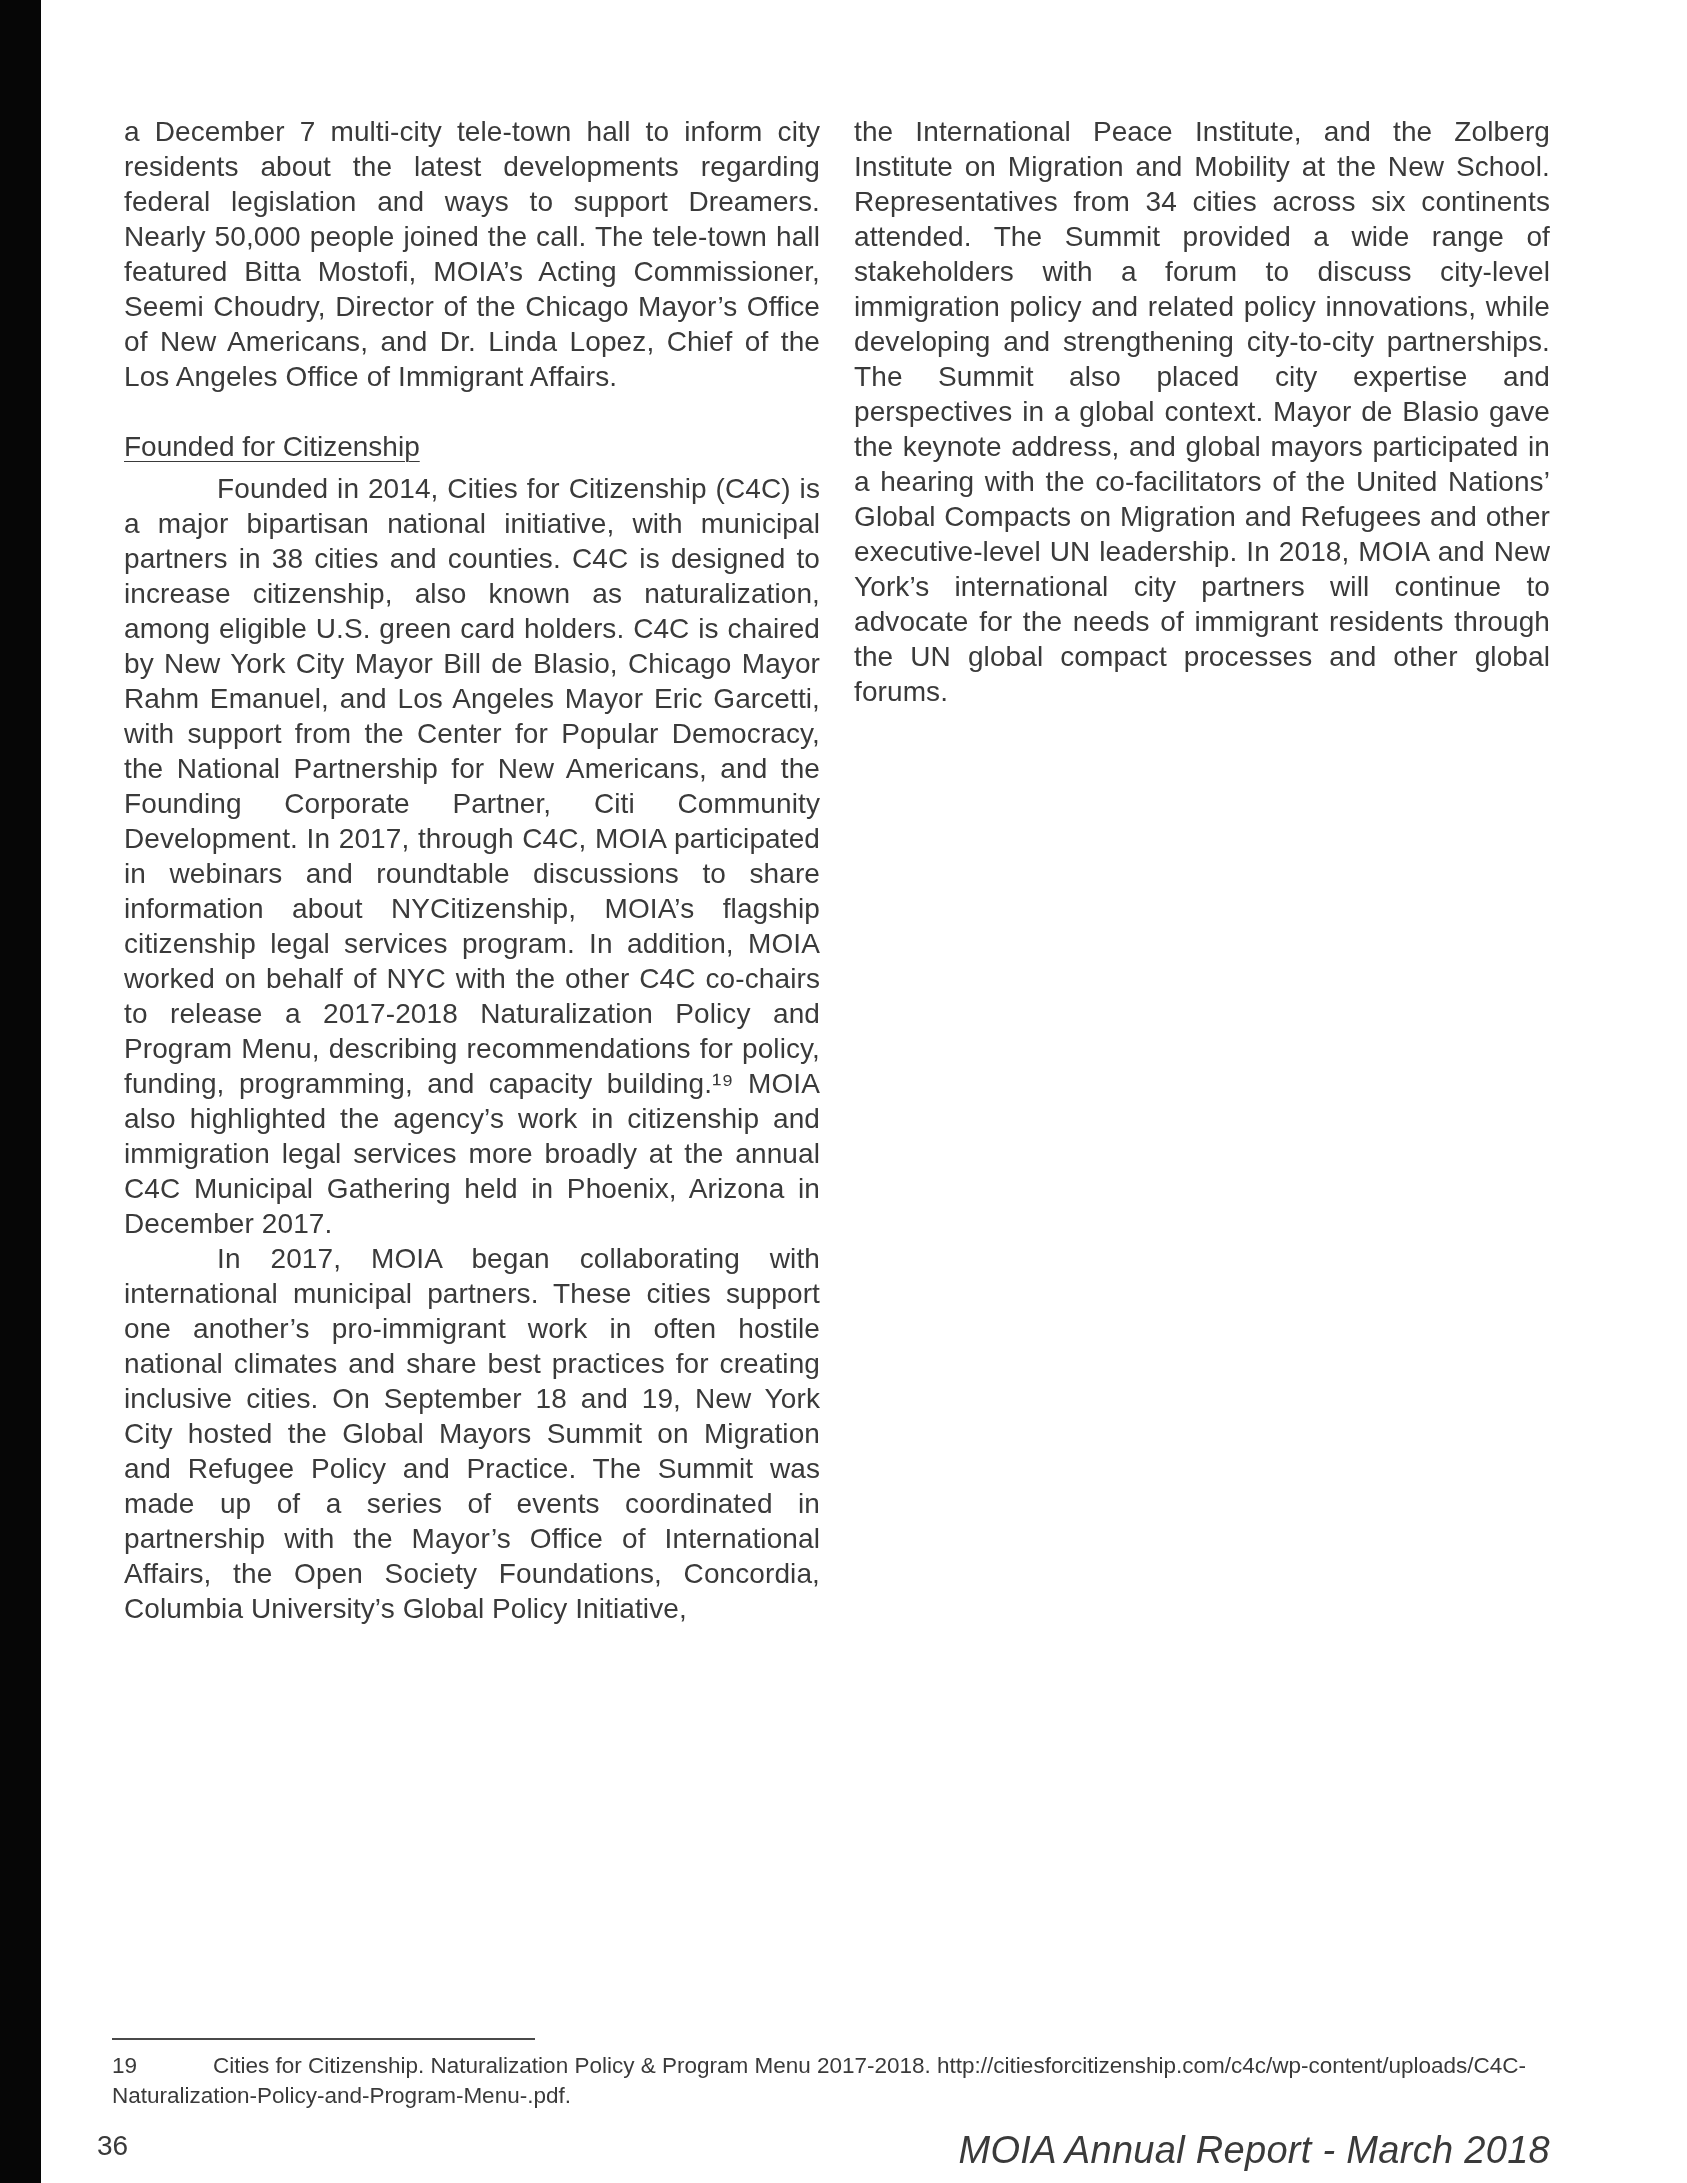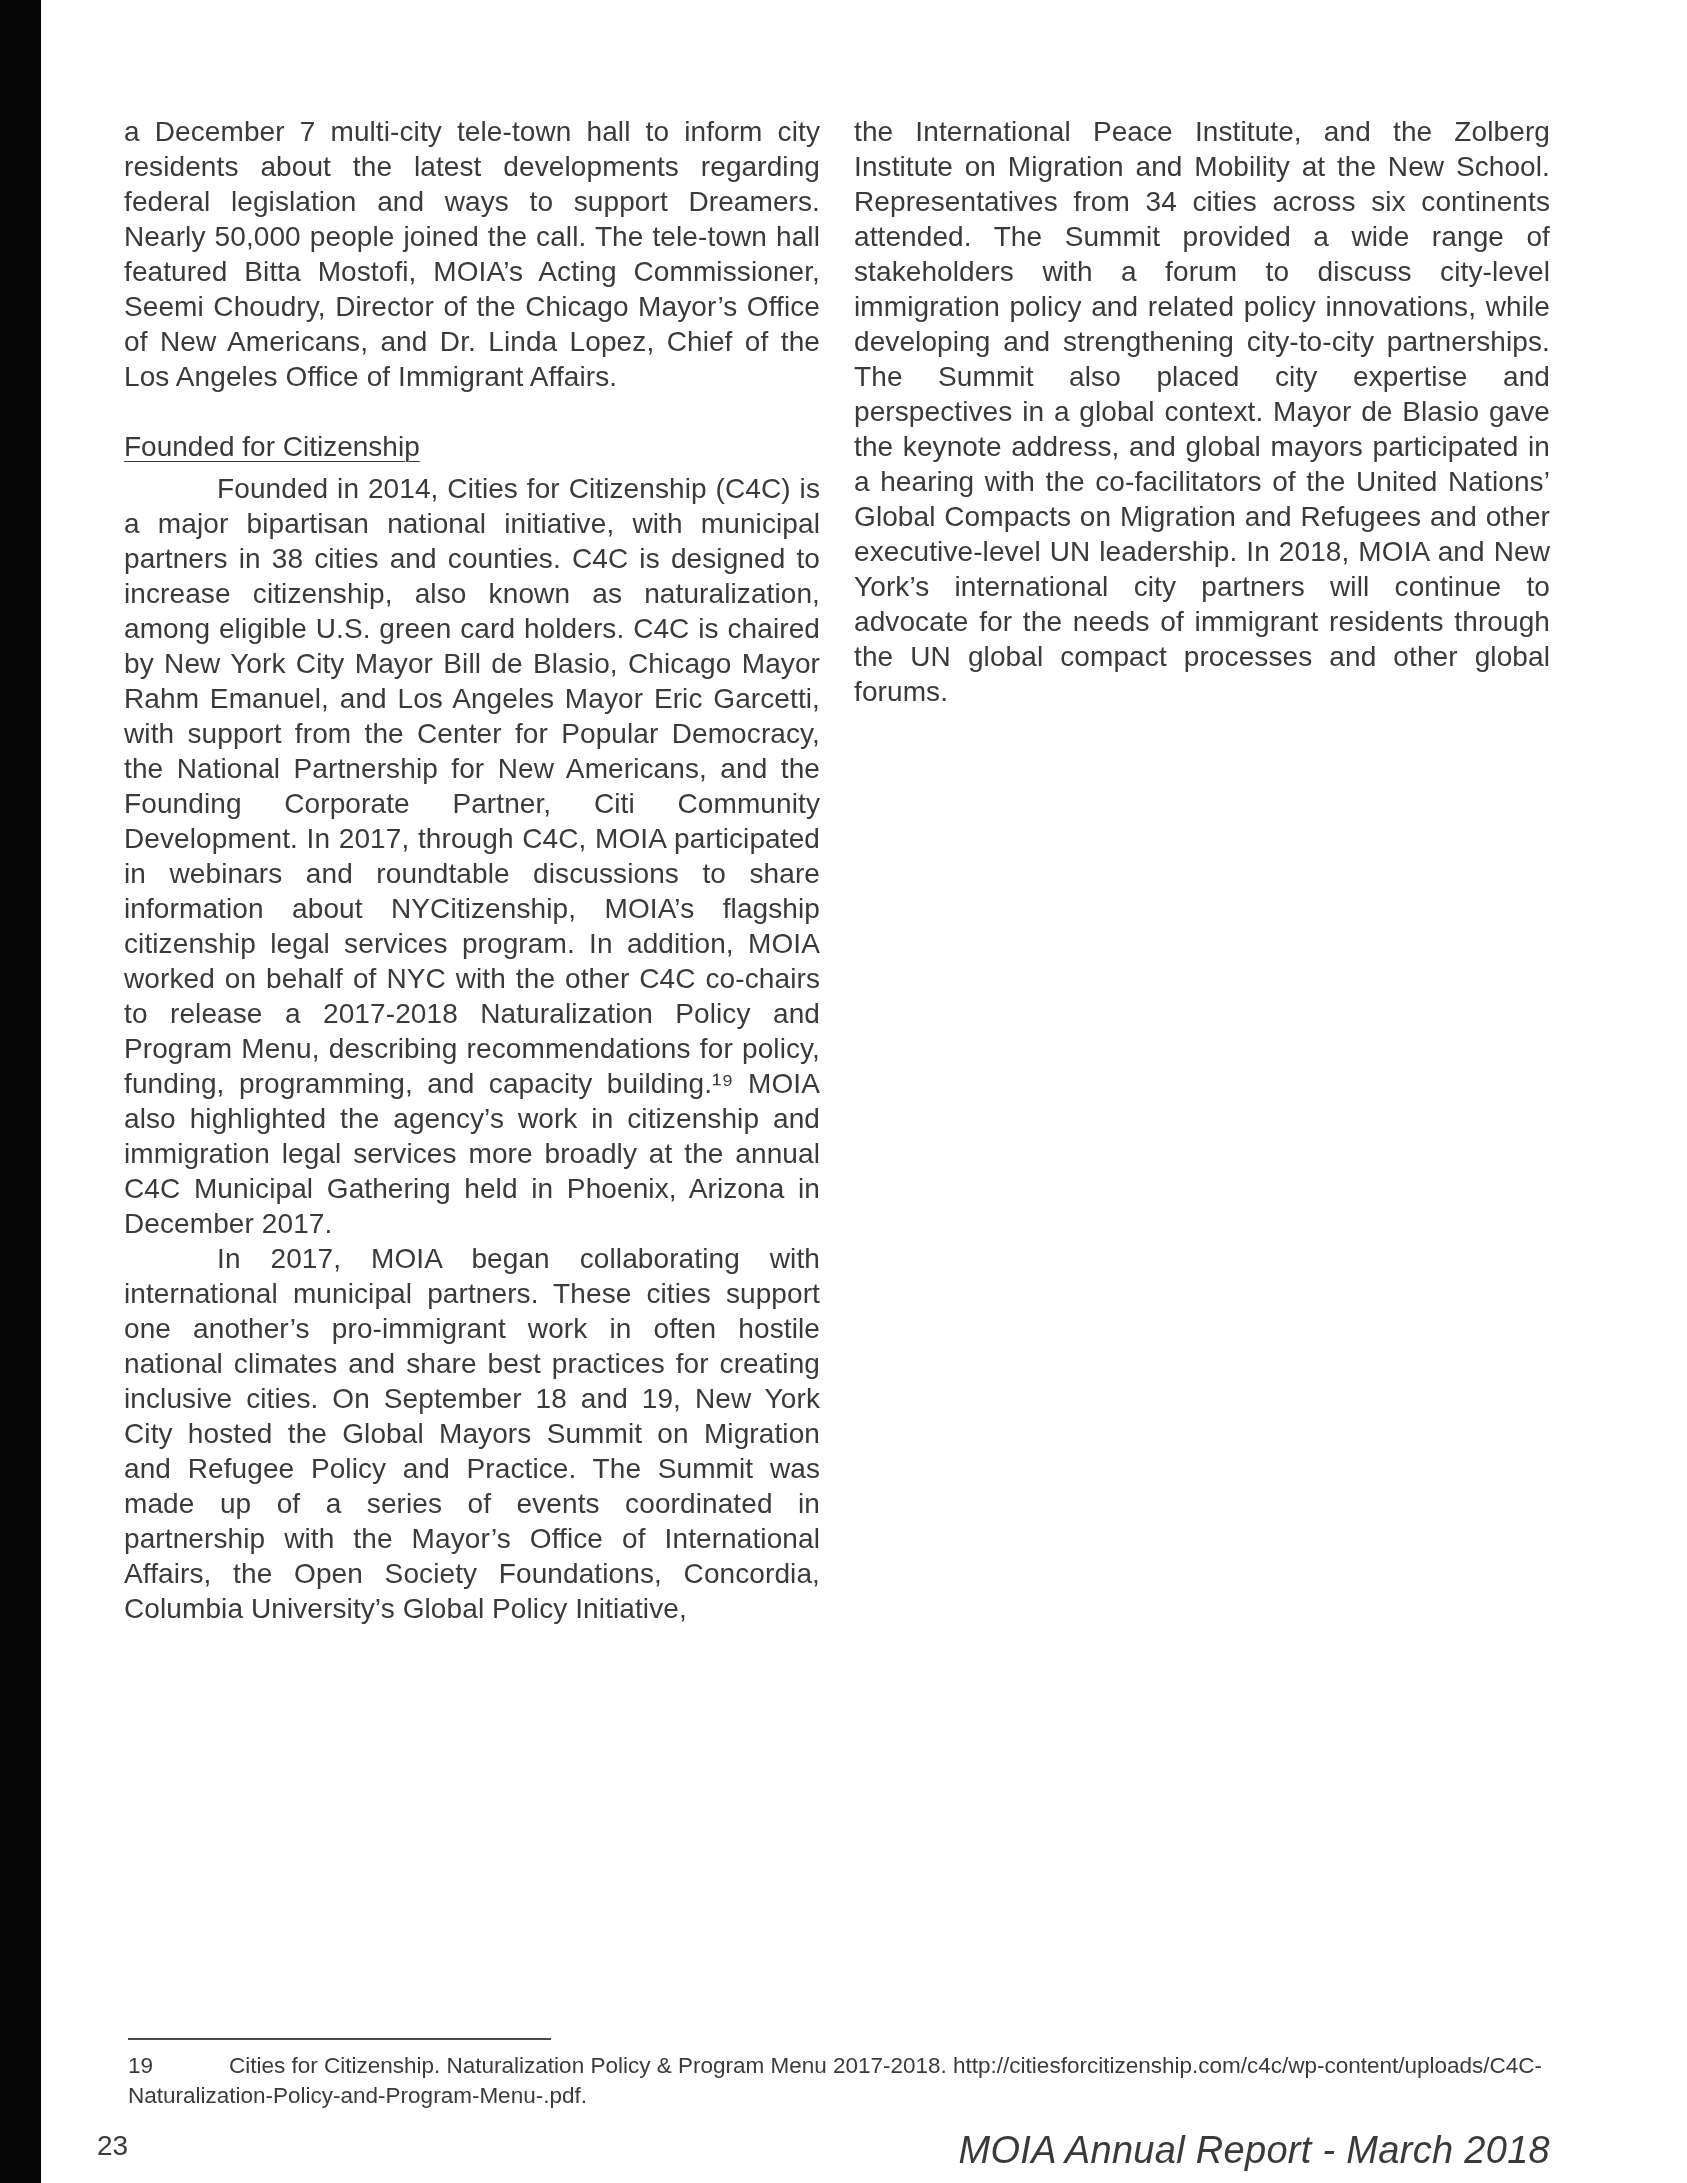--- a/index.html
+++ b/index.html
@@ -37,21 +37,21 @@
     line-height: 35px;
     font-weight: normal;
     text-decoration: underline;
     text-underline-offset: 4.6px;
     text-decoration-thickness: 1.3px;
     margin-top: 35px;
     margin-bottom: 6.6px;
   }
   .footnote {
     position: absolute;
-    left: 128px; top: 2038px;
+    left: 112px; top: 2038px;
     width: 1426px;
     font-size: 22.5px;
     line-height: 30px;
     overflow-wrap: anywhere;
     text-align: left;
   }
   .fn-rule {
     width: 423px;
     border-top: 2px solid #4a4a4a;
     margin-bottom: 10.6px;
@@ -87,18 +87,18 @@
   <div class="col">
     <p class="para">the International Peace Institute, and the Zolberg Institute on Migration and Mobility at the New School. Representatives from 34 cities across six continents attended. The Summit provided a wide range of stakeholders with a forum to discuss city-level immigration policy and related policy innovations, while developing and strengthening city-to-city partnerships. The Summit also placed city expertise and perspectives in a global context. Mayor de Blasio gave the keynote address, and global mayors participated in a hearing with the co-facilitators of the United Nations’ Global Compacts on Migration and Refugees and other executive-level UN leadership. In 2018, MOIA and New York’s international city partners will continue to advocate for the needs of immigrant residents through the UN global compact processes and other global forums.</p>
   </div>
 </div>
 
 <div class="footnote">
   <div class="fn-rule"></div>
   <p><span class="fn-num">19</span><span>Cities for Citizenship. Naturalization Policy &amp; Program Menu 2017-2018. http://citiesforcitizenship.com/c4c/wp-content/uploads/C4C-Naturalization-Policy-and-Program-Menu-.pdf.</span></p>
 </div>
 
-<div class="page-num">23</div>
+<div class="page-num">36</div>
 
 <div class="footer-strip">
   <span>MOIA Annual Report - March 2018</span>
 </div>
 
 
 </body></html>

